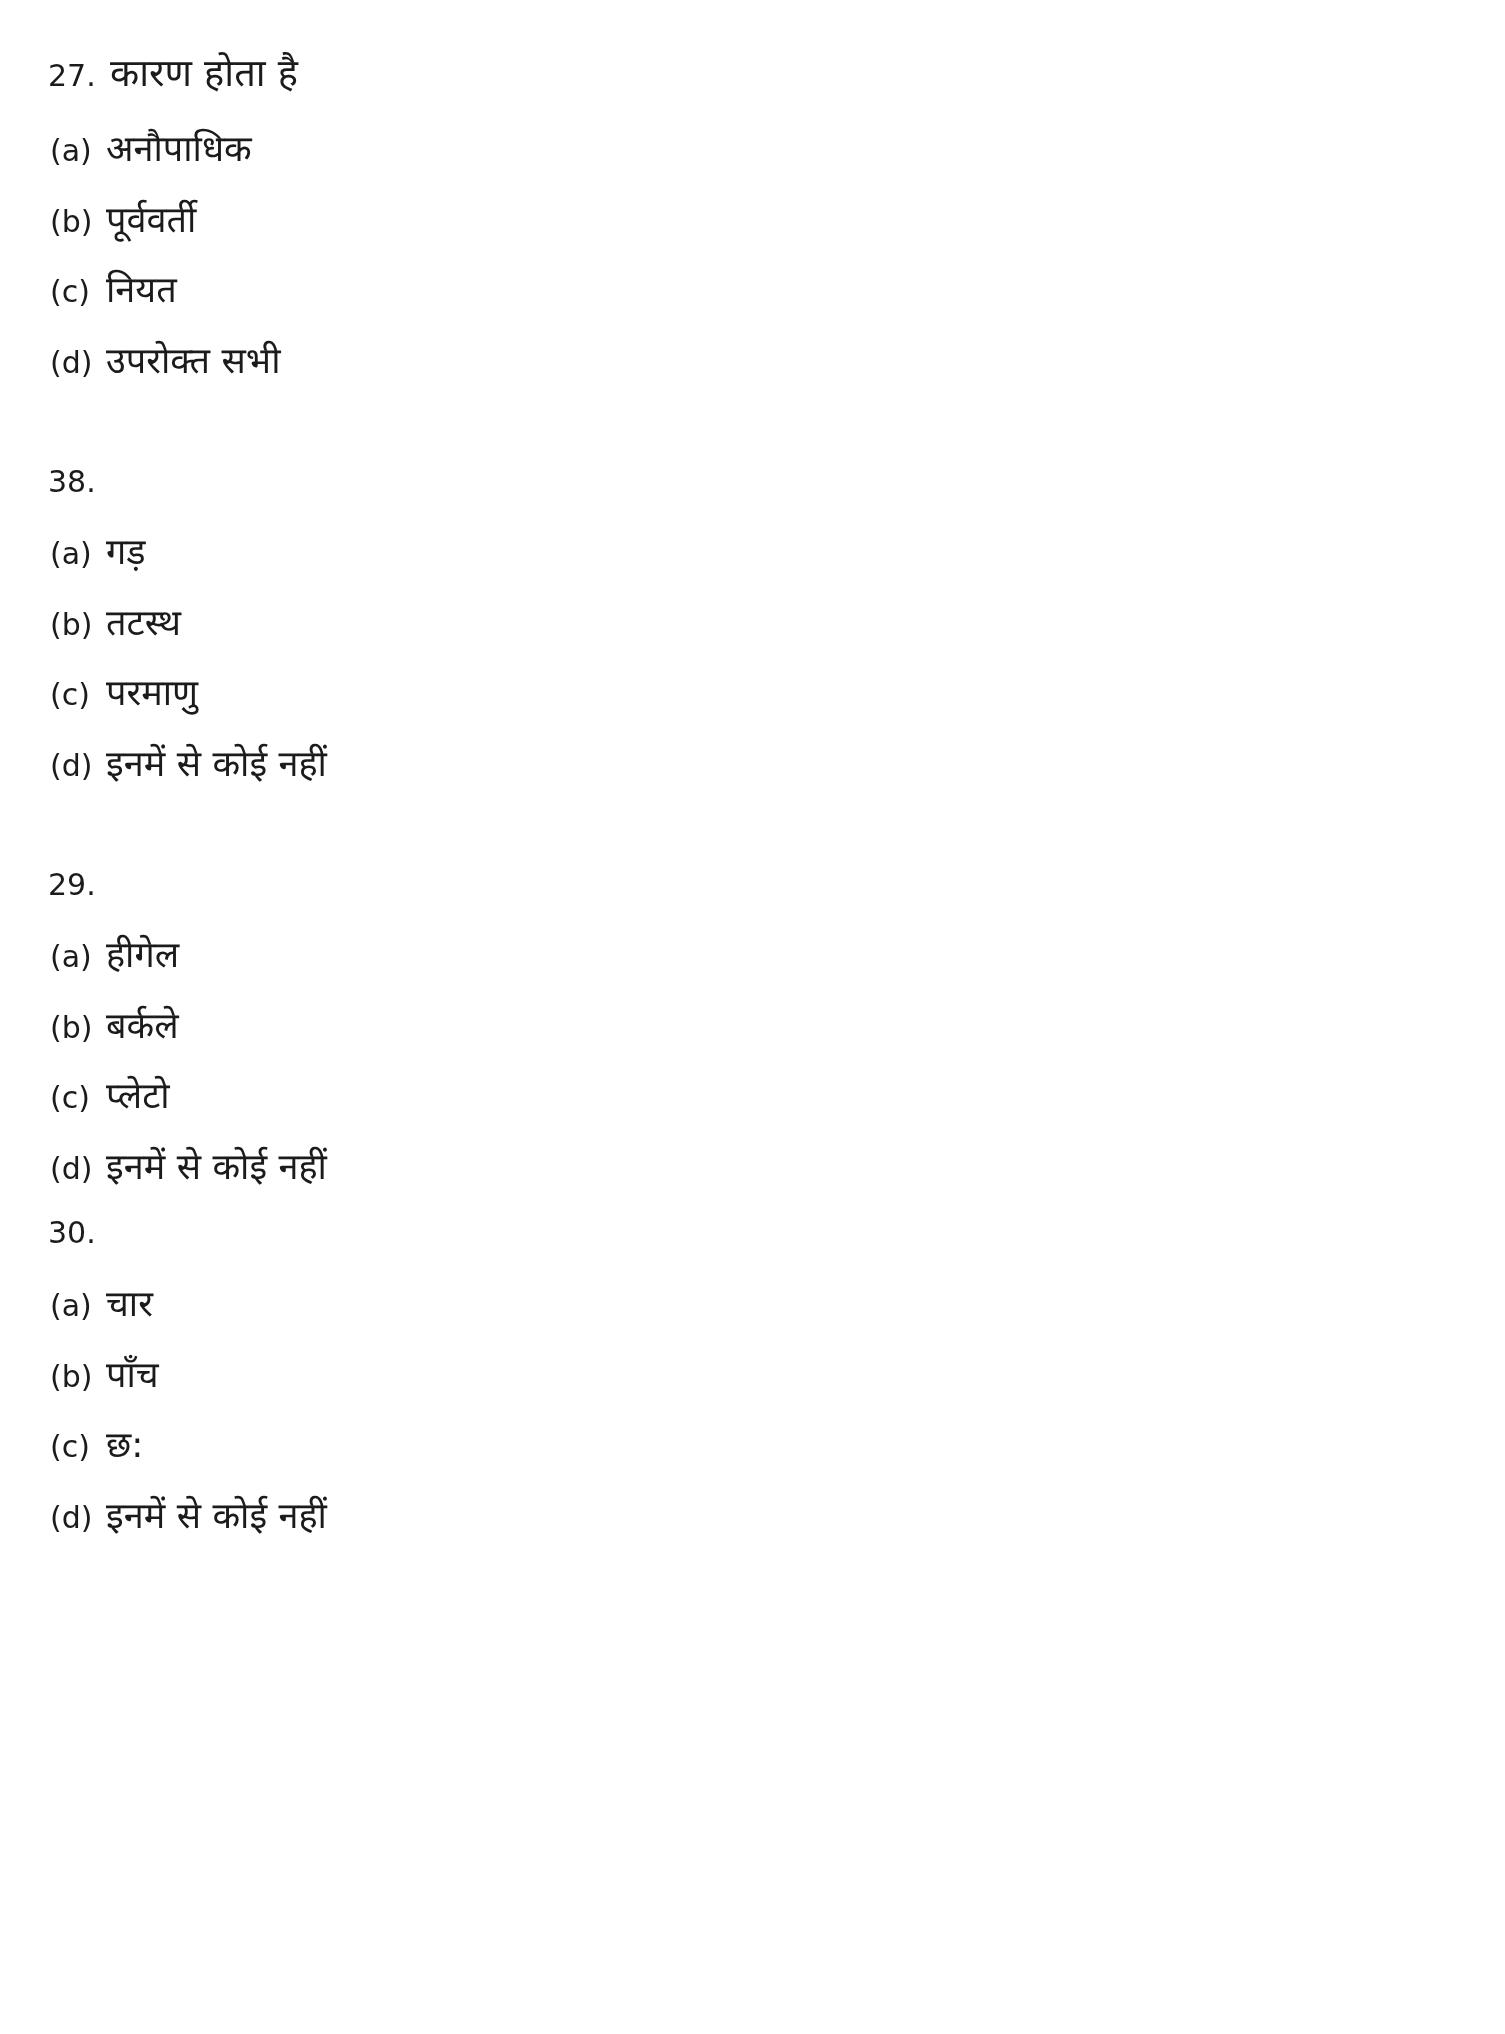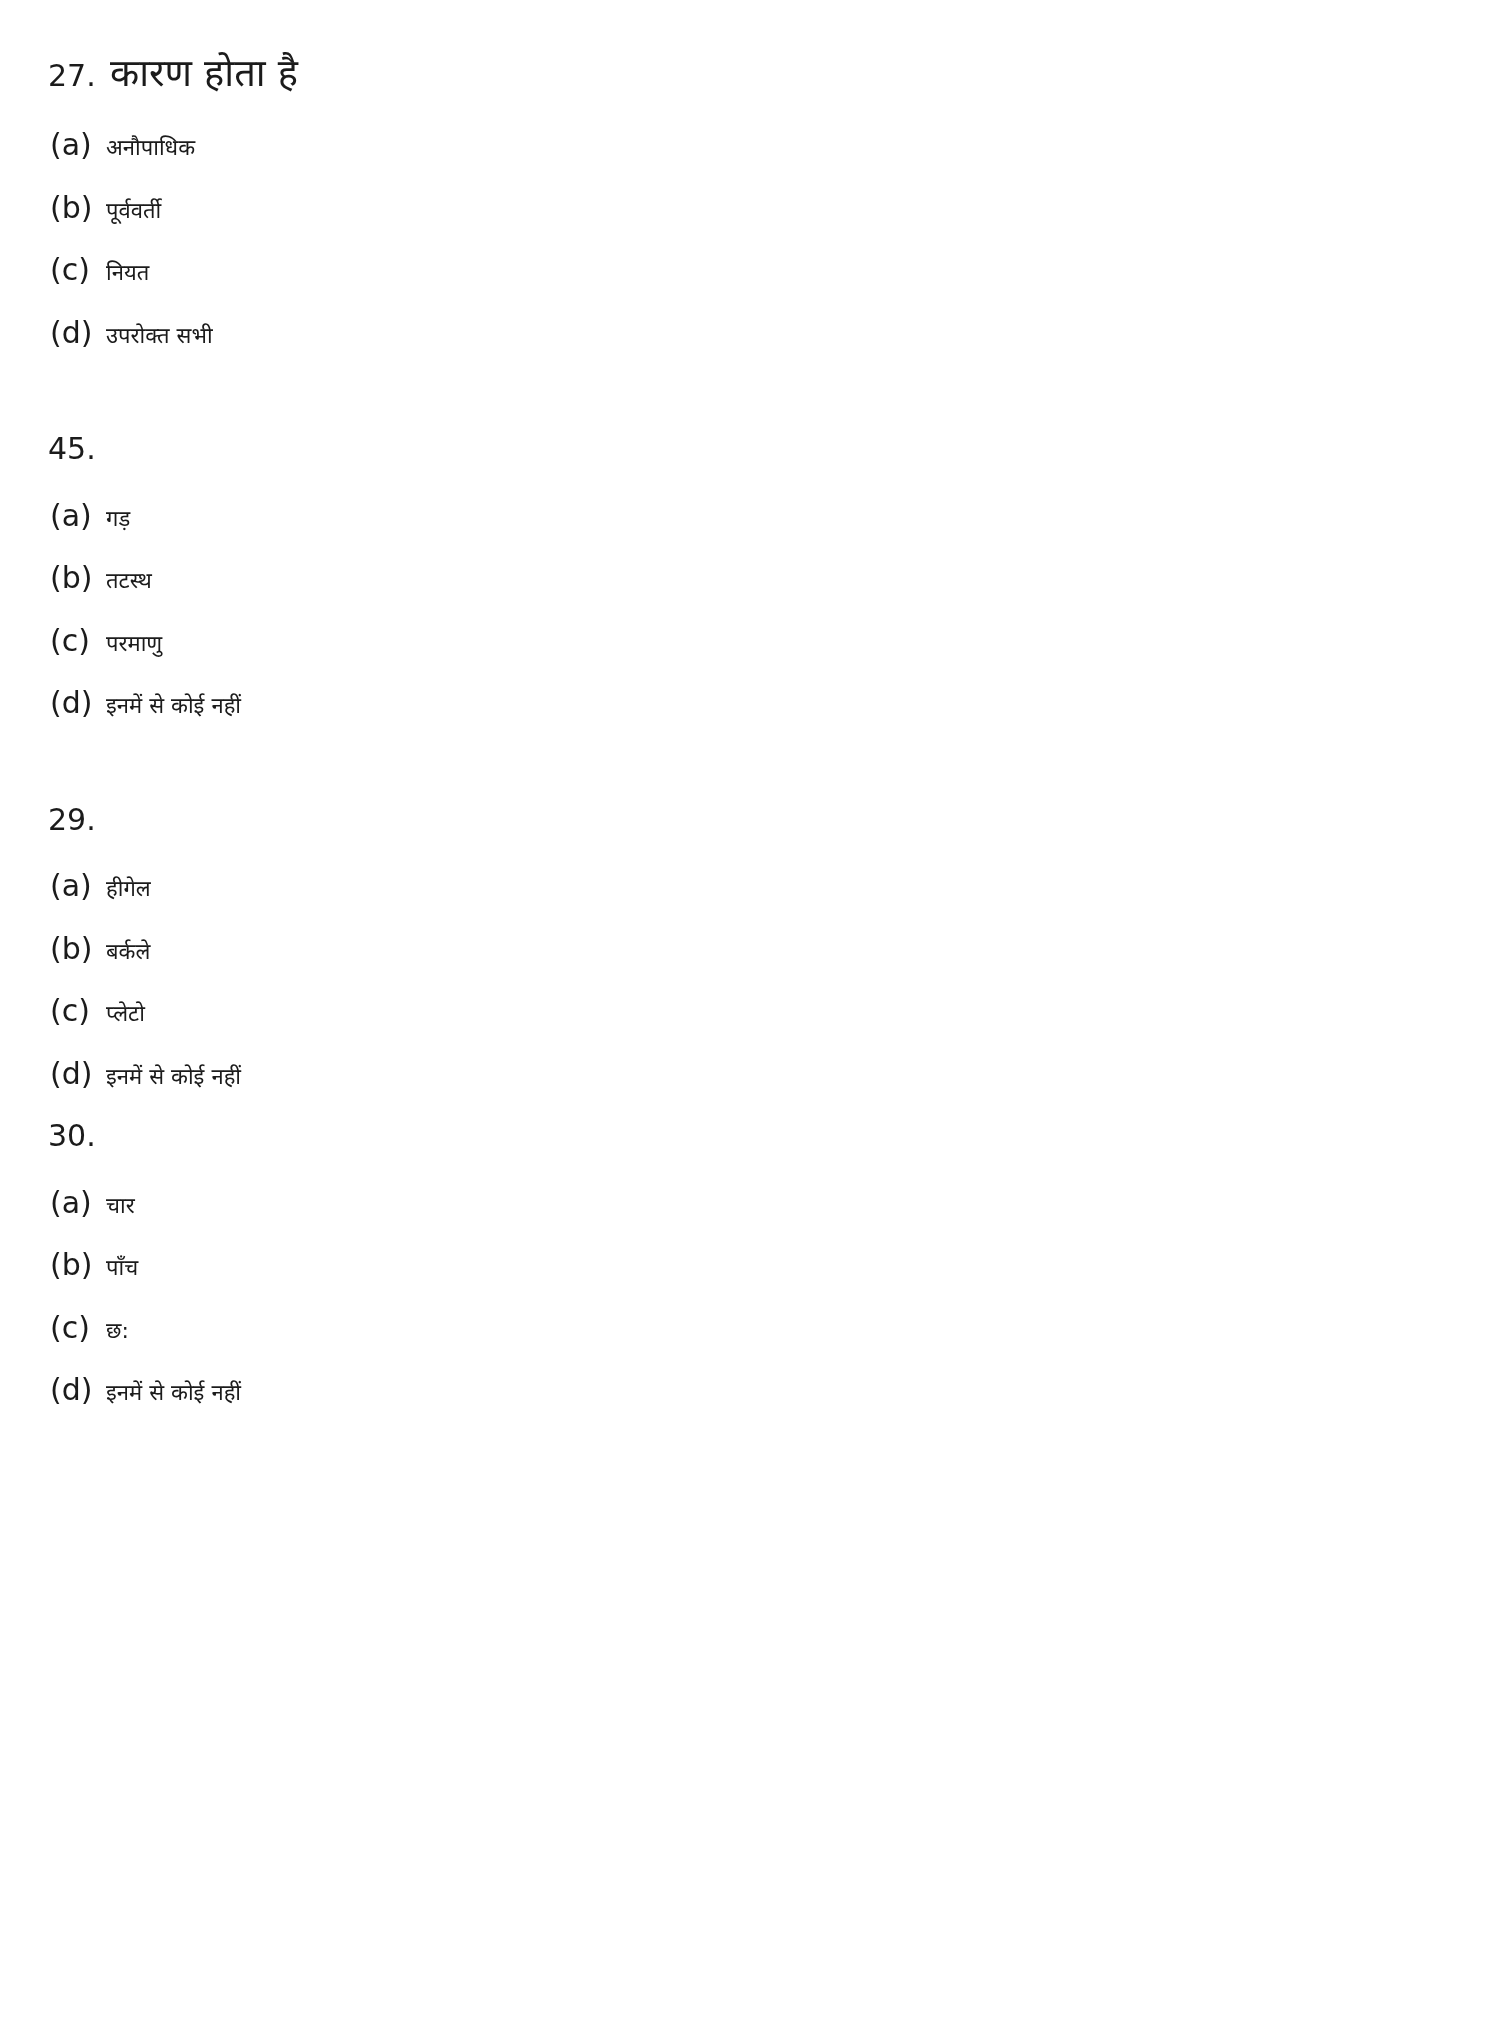--- a/index.html
+++ b/index.html
@@ -46,21 +46,21 @@
     line-height: 1.35;
     margin: 0 0 22px 0;
     padding-left: 2px;
     white-space: pre;
   }
   .opt-key {
     min-width: 56px;
     font-size: 30px;
   }
   .opt-text {
-    font-size: 22px;
+    font-size: 36px;
     text-align: center;
   }
   .block-gap-lg { margin-bottom: 76px; }
   .block-gap-xl { }
 </style>
 </head>
 <body>
 
 <div class="page">
 
@@ -82,21 +82,21 @@
       <span class="opt-text">नियत</span>
     </div>
     <div class="option">
       <span class="opt-key">(d)</span>
       <span class="opt-text">उपरोक्त सभी</span>
     </div>
   </div>
 
   <div class="question-block block-gap-lg">
     <div class="q-stem">
-      <span class="q-num">45.</span>
+      <span class="q-num">38.</span>
     </div>
     <div class="option">
       <span class="opt-key">(a)</span>
       <span class="opt-text">गड़</span>
     </div>
     <div class="option">
       <span class="opt-key">(b)</span>
       <span class="opt-text">तटस्थ</span>
     </div>
     <div class="option">

